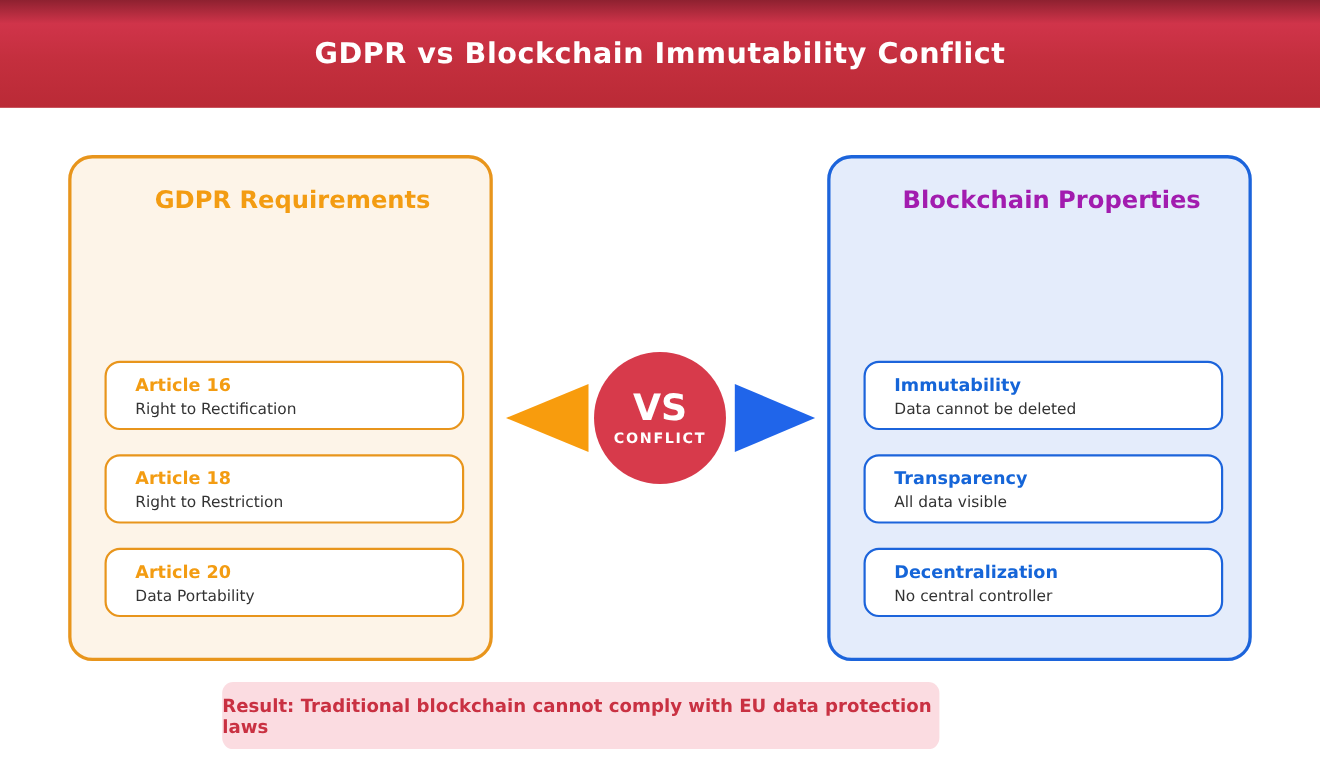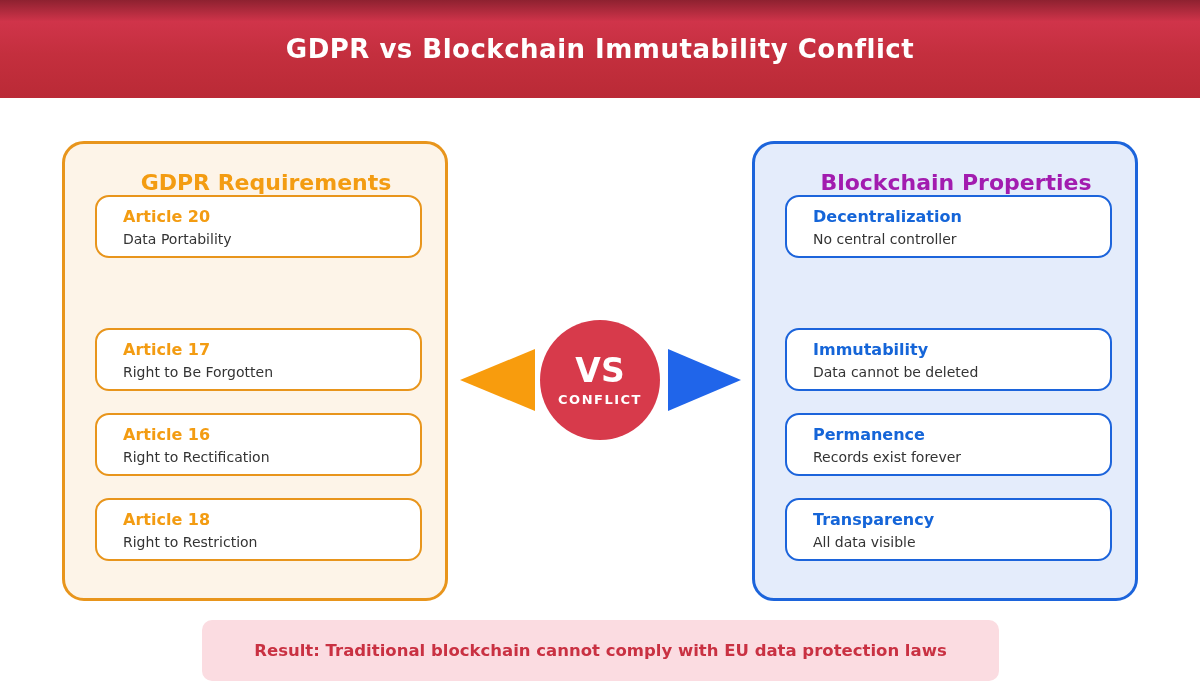--- a/index.html
+++ b/index.html
@@ -68,66 +68,58 @@
     border-right: 75px solid #f89c0d;
   }
   .arrow-right {
     left: 668px;
     border-top: 31px solid transparent; border-bottom: 31px solid transparent;
     border-left: 73px solid #2065ea;
   }
 
   
   .result {
-    position: absolute; left: 202px; top: 620px; width: 797px; height: 61px;
+    position: absolute; left: 202px; top: 620px; width: 652px; height: 61px;
     background: #fbdce1; border-radius: 10px;
     display: flex; align-items: center; justify-content: center;
   }
   .result-text { color: #c93142; font-size: 16.5px; font-weight: bold; }
 </style>
 </head>
 <body>
 
 <div class="page">
 
   <div class="header">
     <h1>GDPR vs Blockchain Immutability Conflict</h1>
   </div>
 
   <div class="panel gdpr">
     <div class="panel-title">GDPR Requirements</div>
 
-    <div class="card">
-      <div class="card-title">Article 17</div>
-      <div class="card-sub">Right to Be Forgotten</div>
-    </div>
     <div class="card">
       <div class="card-title">Article 16</div>
       <div class="card-sub">Right to Rectification</div>
     </div>
     <div class="card">
       <div class="card-title">Article 18</div>
       <div class="card-sub">Right to Restriction</div>
     </div>
     <div class="card">
       <div class="card-title">Article 20</div>
       <div class="card-sub">Data Portability</div>
     </div>
   </div>
 
   <div class="panel chain">
     <div class="panel-title">Blockchain Properties</div>
 
     <div class="card">
       <div class="card-title">Immutability</div>
       <div class="card-sub">Data cannot be deleted</div>
-    </div>
-    <div class="card">
-      <div class="card-title">Permanence</div>
-      <div class="card-sub">Records exist forever</div>
     </div>
     <div class="card">
       <div class="card-title">Transparency</div>
       <div class="card-sub">All data visible</div>
     </div>
     <div class="card">
       <div class="card-title">Decentralization</div>
       <div class="card-sub">No central controller</div>
     </div>
   </div>

